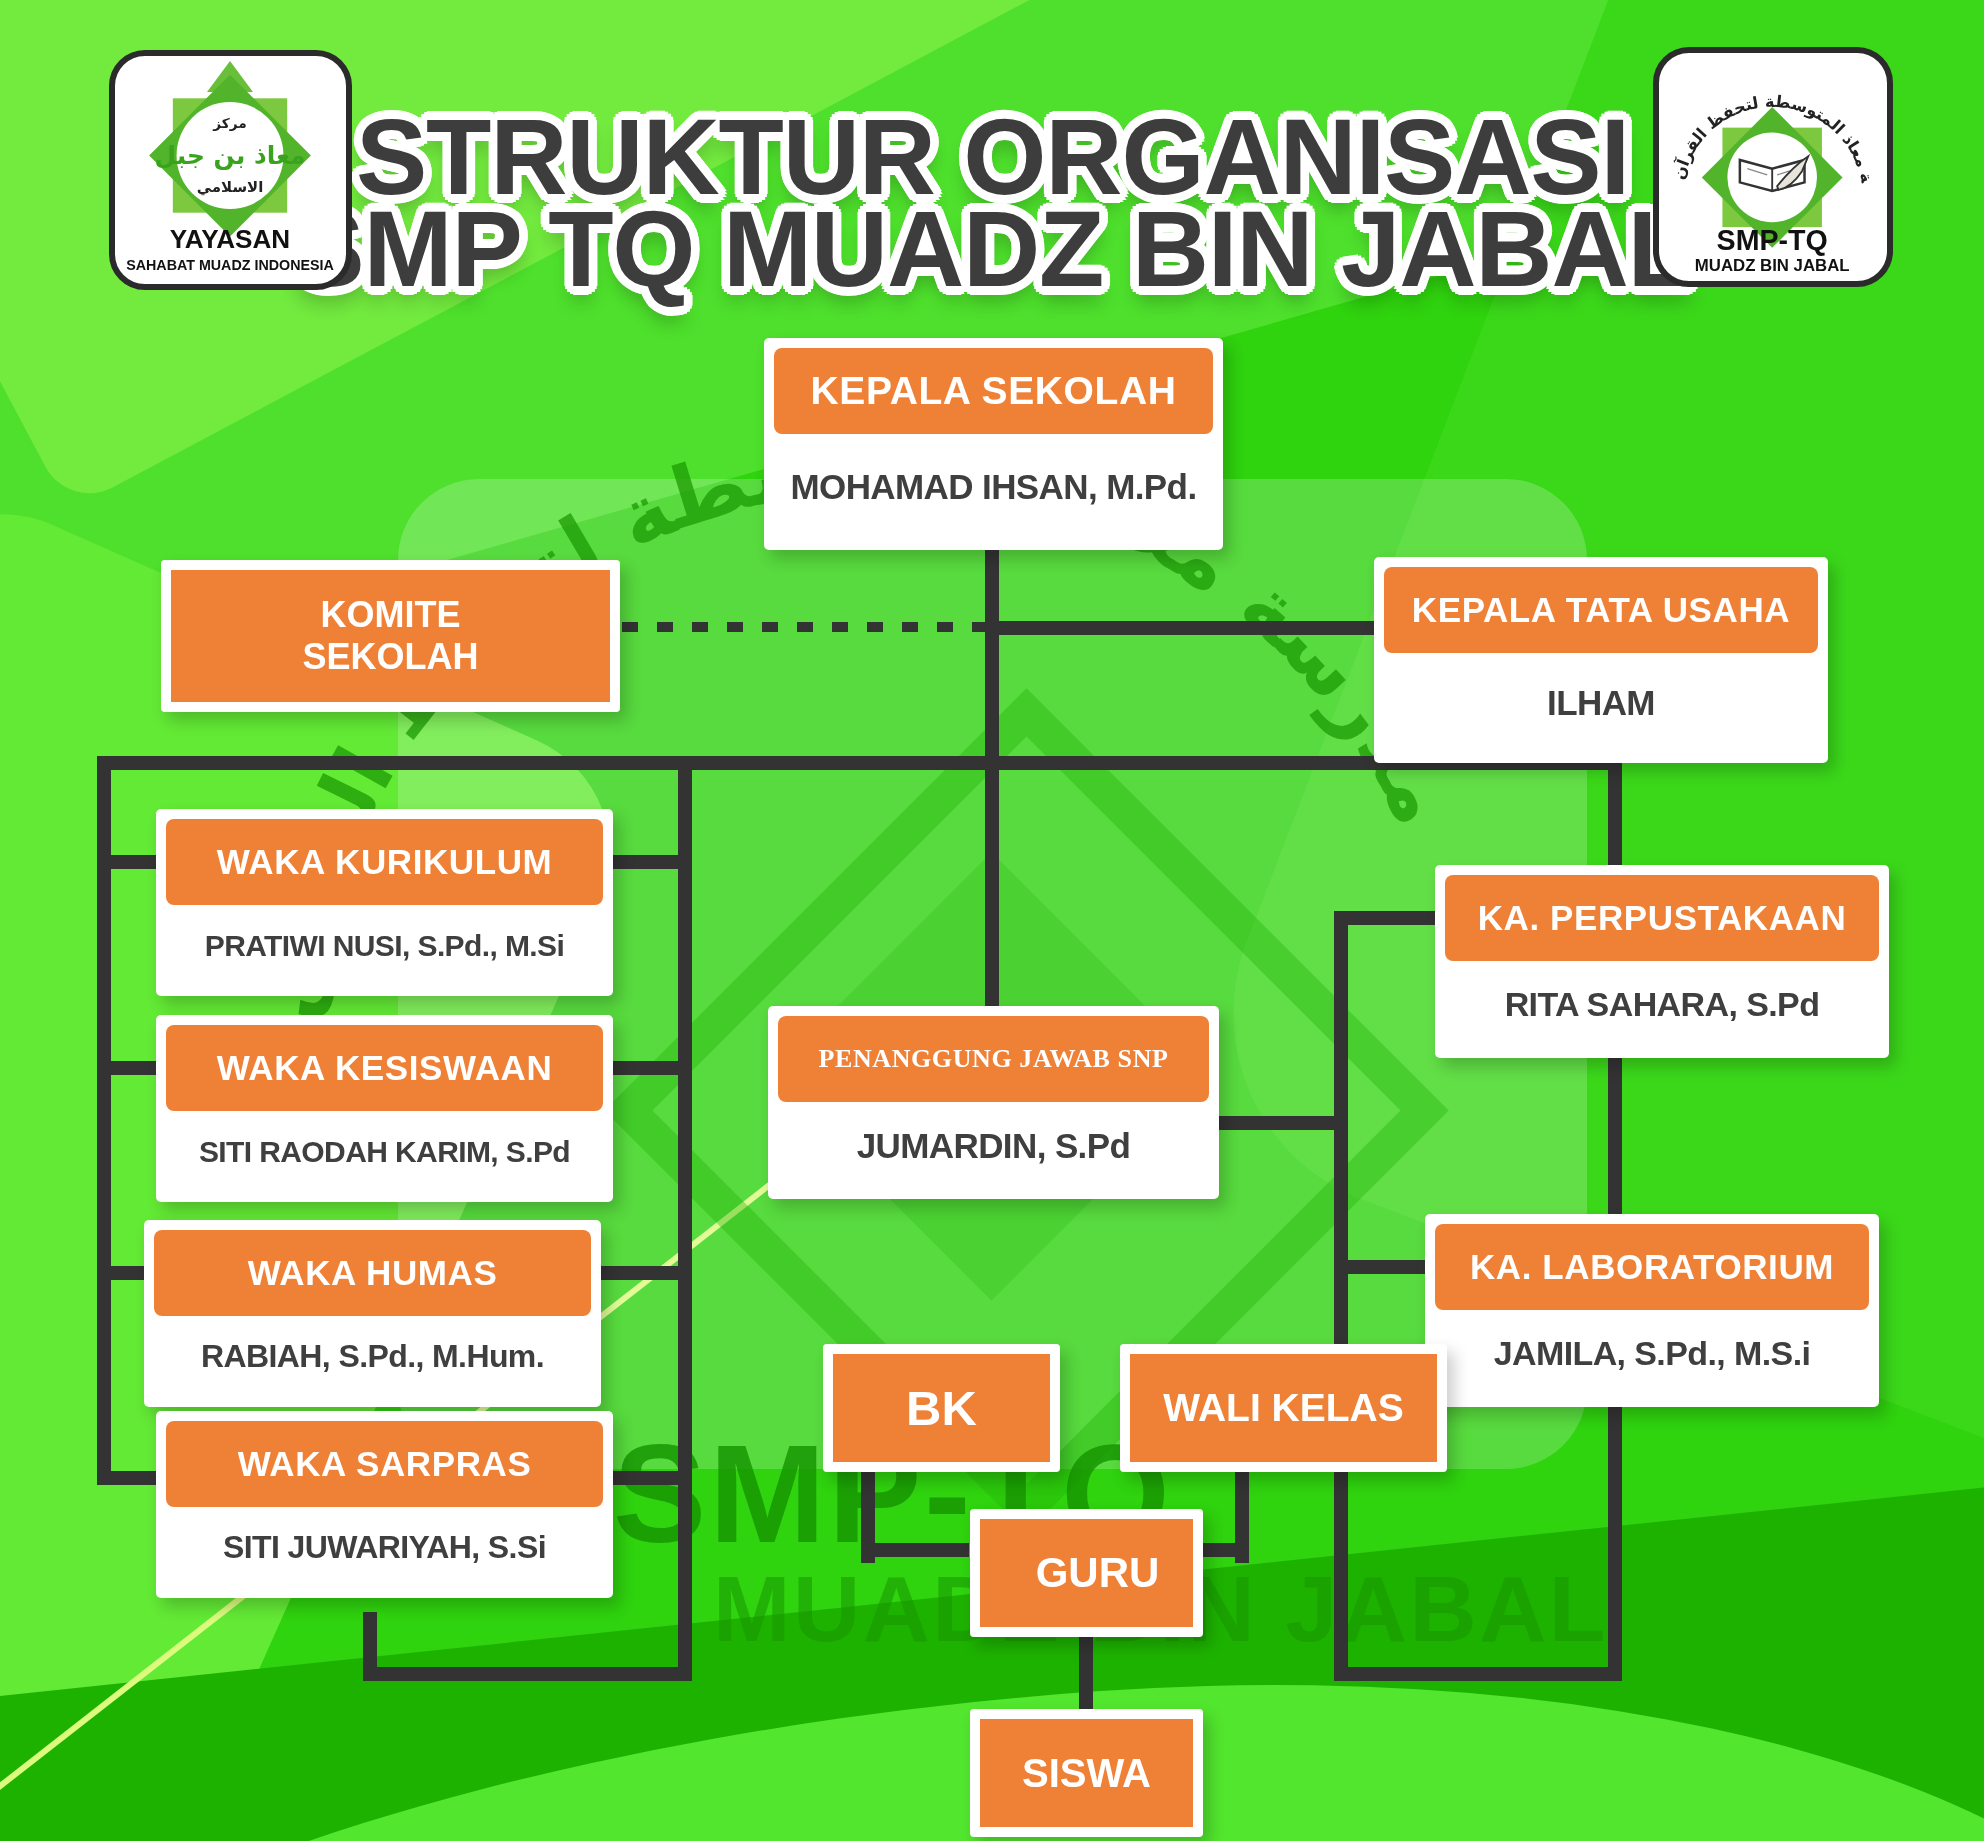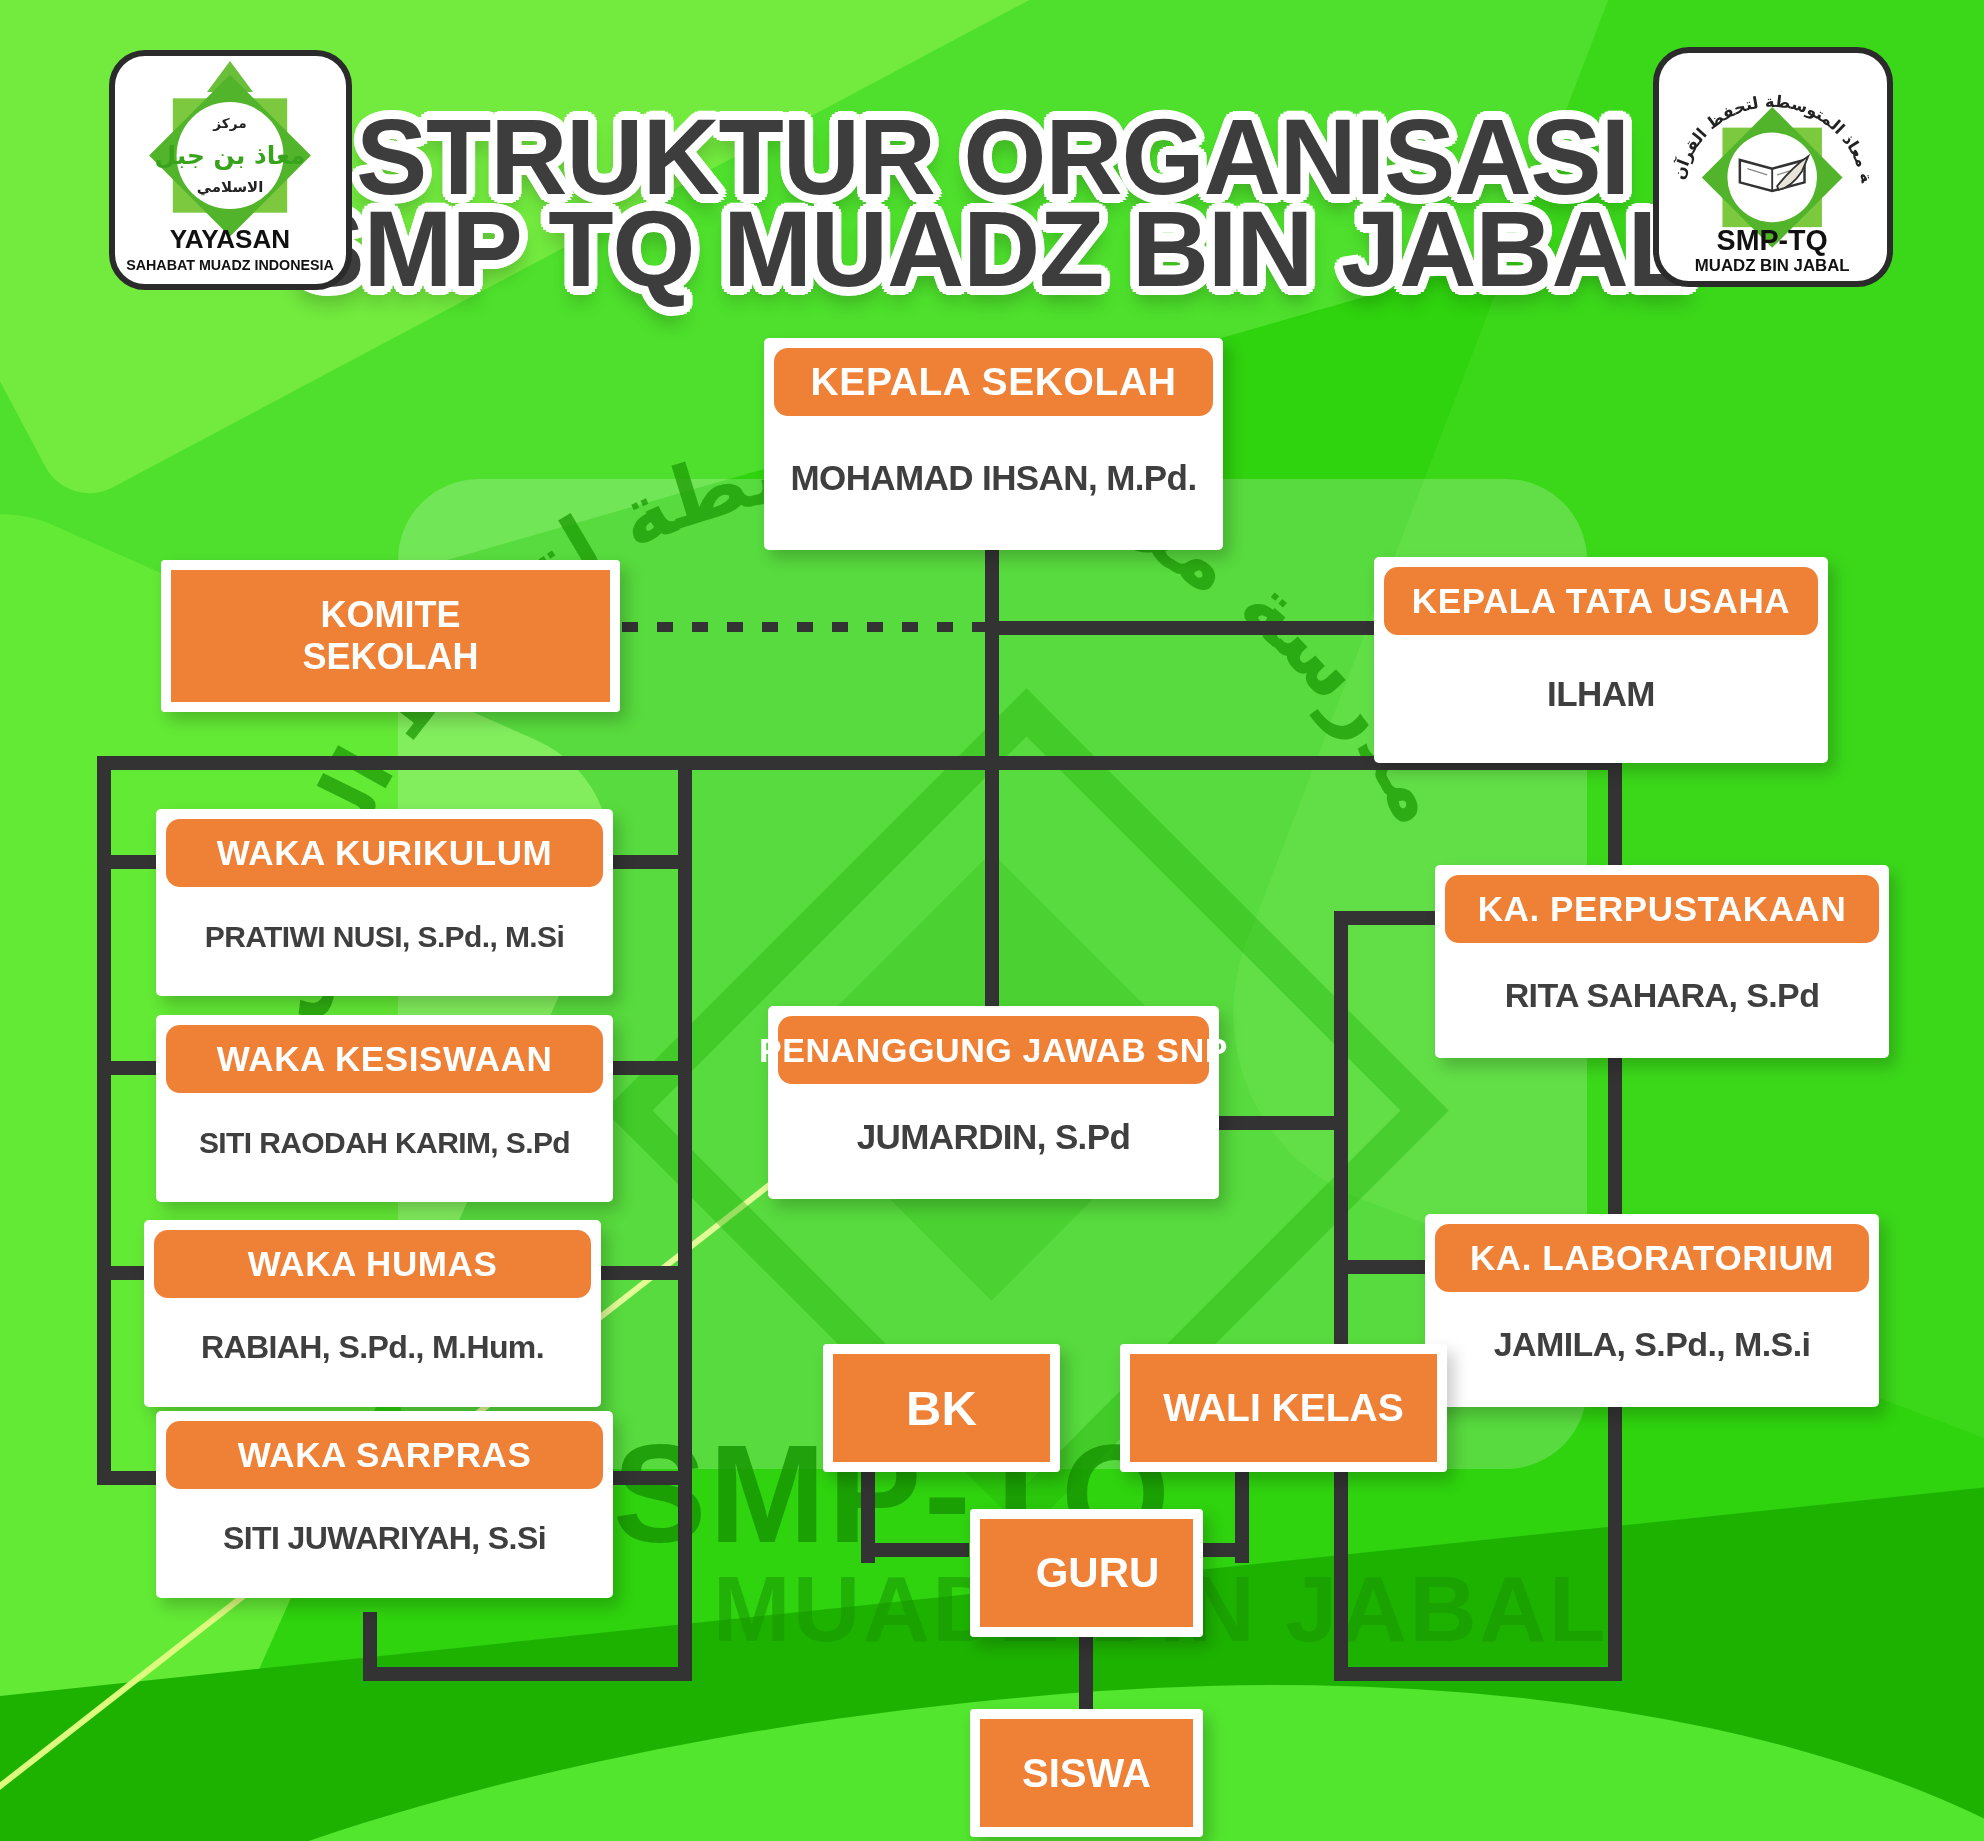--- a/index.html
+++ b/index.html
@@ -28,21 +28,21 @@
   .wm-diamond-fill{position:absolute;left:833px;top:918px;width:317px;height:317px;background:rgba(34,178,9,0.22);transform:rotate(45deg);z-index:2;}
   .wm-arc{position:absolute;left:261px;top:461px;z-index:3;opacity:0.75;}
   .wm-book{position:absolute;left:915px;top:1027px;z-index:3;opacity:0.55;}
   .wm-text1{position:absolute;left:613px;top:1413px;z-index:3;font-weight:900;font-size:140px;letter-spacing:2.5px;color:rgba(23,150,2,0.85);}
   .wm-text2{position:absolute;left:713px;top:1556px;z-index:3;font-weight:900;font-size:93px;letter-spacing:2.5px;color:rgba(23,150,2,0.55);}
   
   .line{position:absolute;background:var(--line);z-index:5;}
   .dotted{position:absolute;z-index:5;height:10px;background:repeating-linear-gradient(90deg,var(--line) 0 16px,transparent 16px 35px);}
   
   .card{position:absolute;background:#fff;border-radius:5px;box-shadow:6.2px 8.7px 16px rgba(0,0,0,0.20);z-index:10;padding:10px;box-sizing:border-box;display:flex;flex-direction:column;}
-  .hdr{background:var(--orange);color:#fff;font-weight:800;display:flex;align-items:center;justify-content:center;height:68px;font-size:35px;letter-spacing:0.6px;border-radius:14px;white-space:nowrap;}
+  .hdr{background:var(--orange);color:#fff;font-weight:800;display:flex;align-items:center;justify-content:center;height:86px;font-size:35px;letter-spacing:0.6px;border-radius:8px;white-space:nowrap;}
   .nm{flex:1;display:flex;align-items:center;justify-content:center;color:var(--ink);font-weight:800;font-size:30px;letter-spacing:-0.6px;white-space:nowrap;}
   .obox{position:absolute;background:var(--orange);border:10px solid #fff;box-sizing:border-box;color:#fff;display:flex;flex-direction:column;align-items:center;justify-content:center;font-weight:800;z-index:10;box-shadow:6.2px 8.7px 16px rgba(0,0,0,0.20);border-radius:3.7px;white-space:nowrap;}
   .komite{font-size:36px;line-height:1.18;text-align:center;}
   
   .title{position:absolute;left:0;width:100%;text-align:center;z-index:10;color:#3d3d3d;font-weight:900;letter-spacing:-1.2px;
     text-shadow:
       8.7px 0 0 #fff,8px 3.1px 0 #fff,6.2px 6.2px 0 #fff,3.1px 8px 0 #fff,
       0 8.7px 0 #fff,-3.1px 8px 0 #fff,-6.2px 6.2px 0 #fff,-8px 3.1px 0 #fff,
       -8.7px 0 0 #fff,-8px -3.1px 0 #fff,-6.2px -6.2px 0 #fff,-3.1px -8px 0 #fff,
       0 -8.7px 0 #fff,3.1px -8px 0 #fff,6.2px -6.2px 0 #fff,8px -3.1px 0 #fff,
@@ -183,21 +183,21 @@
     <div class="hdr">WAKA HUMAS</div>
     <div class="nm" style="font-size:32px;">RABIAH, S.Pd., M.Hum.</div>
   </div>
 
   <div class="card" style="left:156px;top:1411px;width:457px;height:187px;">
     <div class="hdr">WAKA SARPRAS</div>
     <div class="nm" style="font-size:32px;">SITI JUWARIYAH, S.Si</div>
   </div>
 
   <div class="card" style="left:768px;top:1006px;width:451px;height:193px;">
-    <div class="hdr" style="font-size:34px;">PENANGGUNG JAWAB SNP</div>
+    <div class="hdr" style="font-size:26px;font-family:Liberation Serif, serif;">PENANGGUNG JAWAB SNP</div>
     <div class="nm" style="font-size:35px;">JUMARDIN, S.Pd</div>
   </div>
 
   <div class="card" style="left:1425px;top:865px;width:454px;height:193px;margin-left:10px;">
     <div class="hdr">KA. PERPUSTAKAAN</div>
     <div class="nm" style="font-size:34px;">RITA SAHARA, S.Pd</div>
   </div>
 
   <div class="card" style="left:1425px;top:1214px;width:454px;height:193px;">
     <div class="hdr">KA. LABORATORIUM</div>

